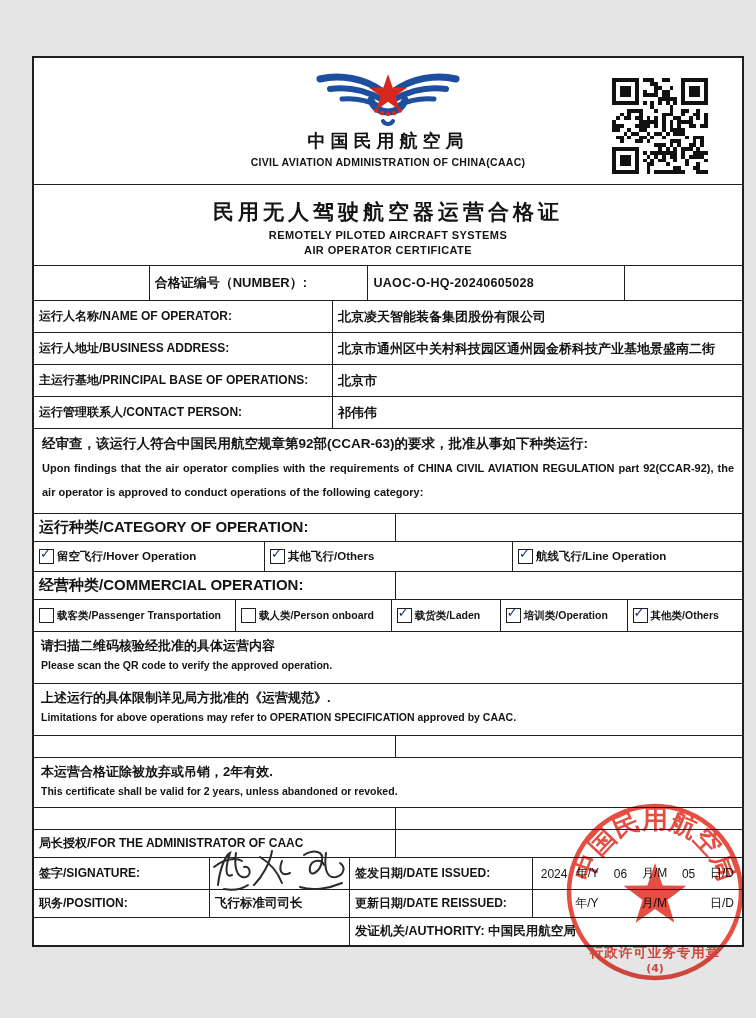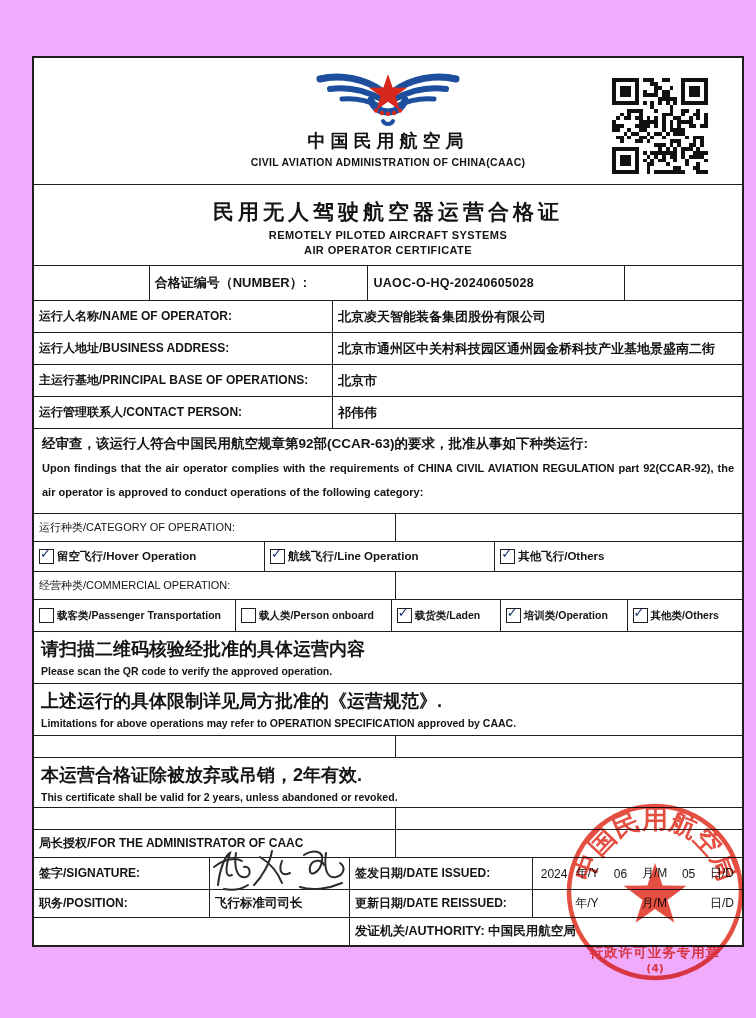--- a/index.html
+++ b/index.html
@@ -1,16 +1,16 @@
 <!DOCTYPE html>
 <html><head>
 <meta charset="utf-8">
 <style>
   html,body{margin:0;padding:0;background:#fff;}
-  .page{position:relative;width:756px;height:1018px;background:#f0abfc;overflow:hidden;
+  .page{position:relative;width:756px;height:1018px;background:#e5e5e5;overflow:hidden;
         font-family:"Liberation Sans","DejaVu Sans",sans-serif;color:#141414;}
   .cert{position:absolute;left:32px;top:56px;width:708px;border:2px solid #1f1f1f;background:#fff;}
   .row{display:flex;border-top:1.5px solid #1f1f1f;box-sizing:border-box;position:relative;}
   .row:first-child{border-top:none;}
   .cell{box-sizing:border-box;padding:4px 5px;overflow:visible;}
   .cell + .cell{border-left:1.5px solid #1f1f1f;}
   .vcenter{display:flex;align-items:center;}
 
   
   .r-header{height:126px;display:block;}
@@ -37,21 +37,21 @@
   .r-field .f-label{width:298px;font-size:12px;font-weight:700;}
   .r-field .f-value{flex:1;font-size:13px;font-weight:700;white-space:nowrap;}
 
   
   .r-para{height:85px;display:block;padding:6px 8px;}
   .para-cn{font-size:13.5px;font-weight:600;margin-bottom:4px;}
   .para-en{font-size:11px;font-weight:600;text-align:justify;line-height:2.15;}
 
   
   .r-split{height:28px;}
-  .r-split .s-left{width:51%;font-size:11px;font-weight:400;}
+  .r-split .s-left{width:51%;font-size:15px;font-weight:700;}
   .r-split .s-right{flex:1;}
 
   
   .r-catcheck{height:30px;}
   .r-catcheck .c1{width:32.5%;}
   .r-catcheck .c2{width:32.5%;}
   .r-catcheck .c3{flex:1;}
   .cb-label{font-size:11.5px;font-weight:700;}
 
   
@@ -63,21 +63,21 @@
   .r-commcheck .c5{flex:1;}
   .r-commcheck .cb-label{font-size:10.5px;}
 
   .checkbox{display:inline-block;width:13px;height:13px;border:1.8px solid #1f1f1f;
             margin-right:3px;position:relative;vertical-align:-2px;flex:none;}
   .checkbox.checked::after{content:"✓";position:absolute;left:0px;top:-4px;
             font-size:13px;font-weight:700;color:#16306e;}
 
   
   .r-note{height:52px;display:block;padding:5px 7px;}
-  .note-cn{font-size:18px;font-weight:600;margin-bottom:4px;}
+  .note-cn{font-size:13px;font-weight:600;margin-bottom:4px;}
   .note-en{font-size:10.5px;font-weight:600;}
   .r-validity{height:50px;}
 
   .r-empty{height:22px;}
   .r-empty .s-left{width:51%;}
   .r-empty .s-right{flex:1;}
 
   .r-admin{height:28px;}
   .r-admin .s-left{width:51%;font-size:12px;font-weight:700;}
   .r-admin .s-right{flex:1;}
@@ -473,27 +473,27 @@
 
     <div class="row r-split">
       <div class="cell s-left vcenter">运行种类/CATEGORY OF OPERATION:</div>
       <div class="cell s-right"></div>
     </div>
     <div class="row r-catcheck">
       <div class="cell c1 vcenter">
         <span class="checkbox checked"></span>
         <span class="cb-label">留空飞行/Hover Operation</span>
       </div>
+      <div class="cell c3 vcenter">
+        <span class="checkbox checked"></span>
+        <span class="cb-label">其他飞行/Others</span>
+      </div>
       <div class="cell c2 vcenter">
         <span class="checkbox checked"></span>
         <span class="cb-label">航线飞行/Line Operation</span>
-      </div>
-      <div class="cell c3 vcenter">
-        <span class="checkbox checked"></span>
-        <span class="cb-label">其他飞行/Others</span>
       </div>
     </div>
 
     <div class="row r-split">
       <div class="cell s-left vcenter">经营种类/COMMERCIAL OPERATION:</div>
       <div class="cell s-right"></div>
     </div>
     <div class="row r-commcheck">
       <div class="cell c1 vcenter">
         <span class="checkbox unchecked"></span>

